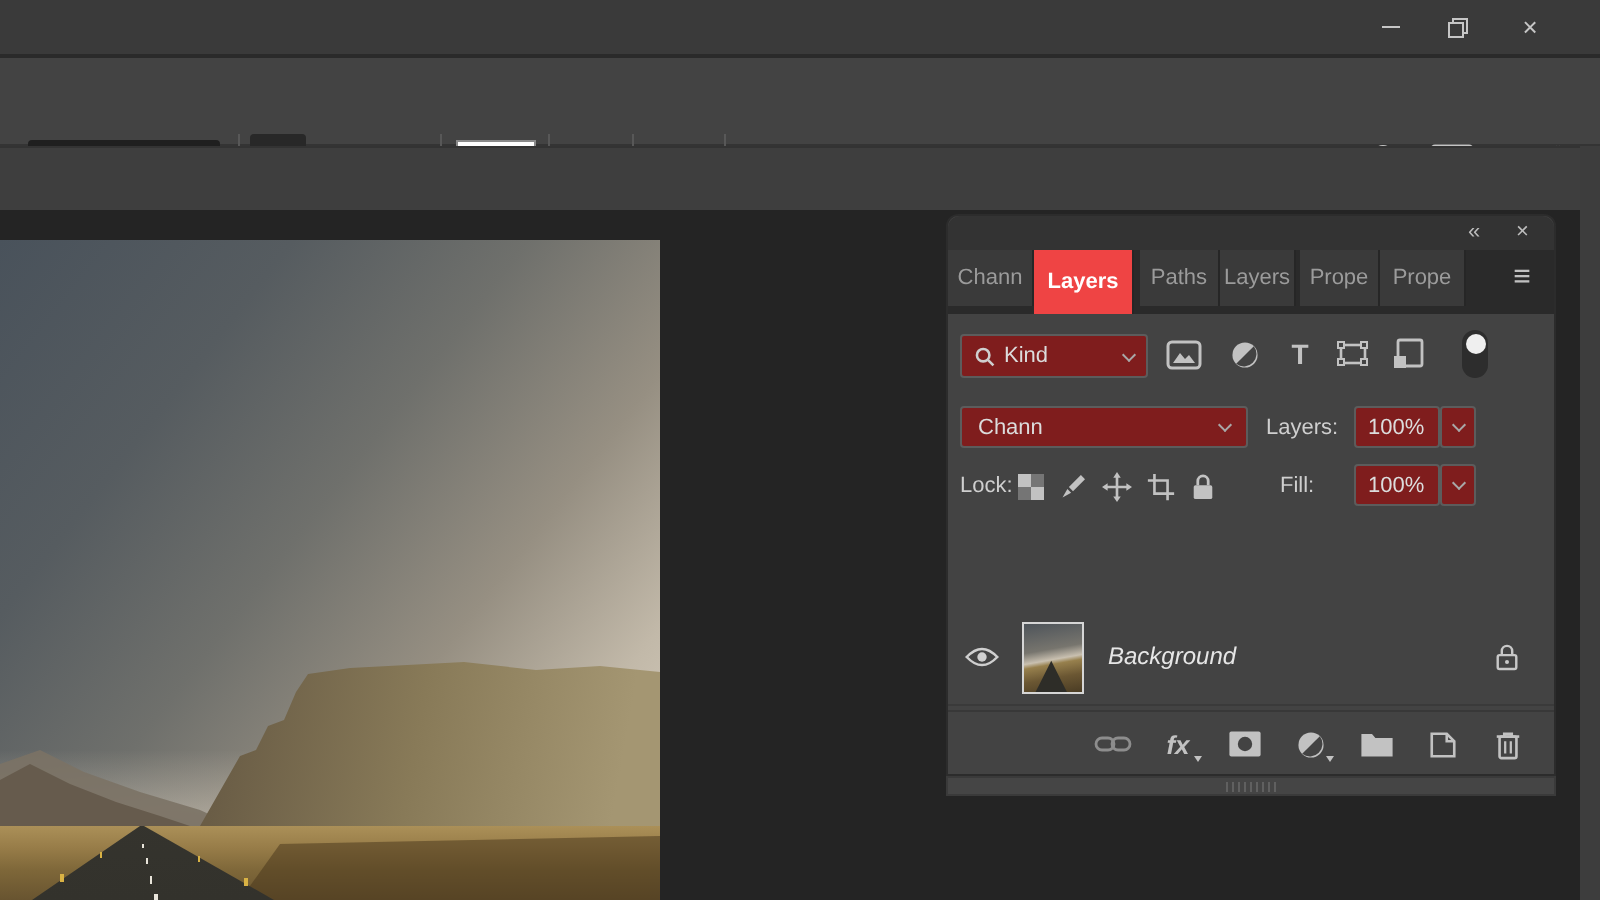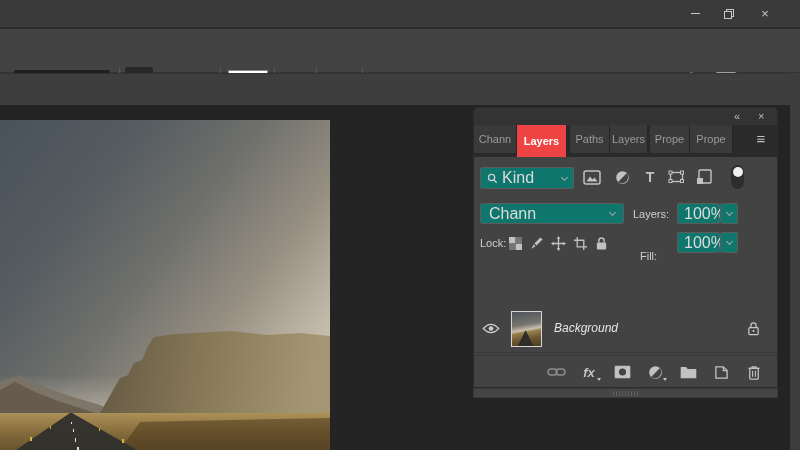--- a/index.html
+++ b/index.html
@@ -45,21 +45,21 @@
 
   
   .panel{position:absolute;left:473px;top:107px;width:305px;height:281px;background:#434343;border:1px solid #2c2c2c;border-radius:6px 6px 0 0;}
   .phead{position:absolute;left:0;top:0;width:303px;height:17px;background:#333333;border-radius:6px 6px 0 0;color:#bdbdbd;}
   .phead .col{position:absolute;top:1px;font-size:11px;line-height:15px;}
   .tabbar{position:absolute;left:0;top:17px;width:303px;height:32px;background:#2a2a2a;padding-left:48px;}
   .tab{position:absolute;top:0;height:28px;background:#3a3a3a;color:#9b9b9b;font-size:11px;display:flex;align-items:center;justify-content:center;border-right:1px solid #262626;}
   .tab.active{height:32px;background:#ef4444;color:#ffffff;font-weight:bold;}
   .hamb{position:absolute;right:8px;top:4px;width:16px;height:20px;color:#c0c0c0;font-size:15px;line-height:20px;text-align:center;}
   .row{position:absolute;left:0;width:303px;}
-  .ctrl{position:absolute;display:flex;align-items:center;background:#0f766e;border:1px solid #5c5c5c;border-radius:2px;color:#dcdcdc;font-size:16px;}
+  .ctrl{position:absolute;display:flex;align-items:center;background:#7f1d1d;border:1px solid #5c5c5c;border-radius:2px;color:#dcdcdc;font-size:11px;}
   .plabel{position:absolute;color:#cfcfcf;font-size:11px;}
   .lockicon{position:absolute;top:6px;width:16px;height:16px;display:flex;align-items:center;justify-content:center;}
   .filtericon{position:absolute;top:10px;width:20px;height:20px;display:flex;align-items:center;justify-content:center;}
   .pill{position:absolute;left:257px;top:8px;width:13px;height:24px;background:#2d2d2d;border-radius:7px;}
   .pill .ball{position:absolute;left:1.5px;top:1.5px;width:10px;height:10px;border-radius:50%;background:#efefef;}
   .lrow{position:absolute;left:0;width:303px;height:48px;border-bottom:1px solid #3a3a3a;}
   .lrow.sel{background:#505050;}
   .eye{position:absolute;left:8px;top:17px;width:18px;height:13px;}
   .lname{position:absolute;left:80px;top:16px;font-size:12px;color:#e6e6e6;}
   .redbox{position:absolute;left:26px;top:1px;width:49px;height:50px;border:4px solid #dc1419;background:#6f6f6f;}
@@ -326,21 +326,21 @@
         <svg width="15" height="15" viewBox="0 0 16 16">
           <path d="M4.5 1 V11.5 H15 M1 4.5 H11.5 V15" stroke="#c2c2c2" stroke-width="1.4" fill="none"></path>
         </svg>
       </div>
       <div class="lockicon" style="left:119px;">
         <svg width="13" height="15" viewBox="0 0 14 16">
           <rect x="2" y="7" width="10" height="7.5" rx="1" fill="#c2c2c2"></rect>
           <path d="M4.2 7 V4.8 a2.8 2.8 0 0 1 5.6 0 V7" stroke="#c2c2c2" stroke-width="1.5" fill="none"></path>
         </svg>
       </div>
-      <span class="plabel" style="left:166px;top:8px;margin-top:13px;">Fill:</span>
+      <span class="plabel" style="left:166px;top:8px;">Fill:</span>
       <div class="ctrl" style="left:203px;top:3px;width:43px;height:21px;padding:0 6px;">
         <span>100%</span>
       </div>
       <div class="ctrl" style="left:246px;top:3px;width:18px;height:21px;justify-content:center;">
         <span class="chev" style="margin-top:-2px;"></span>
       </div>
     </div>
 
 
     <div class="lrow" style="top:197px;">

